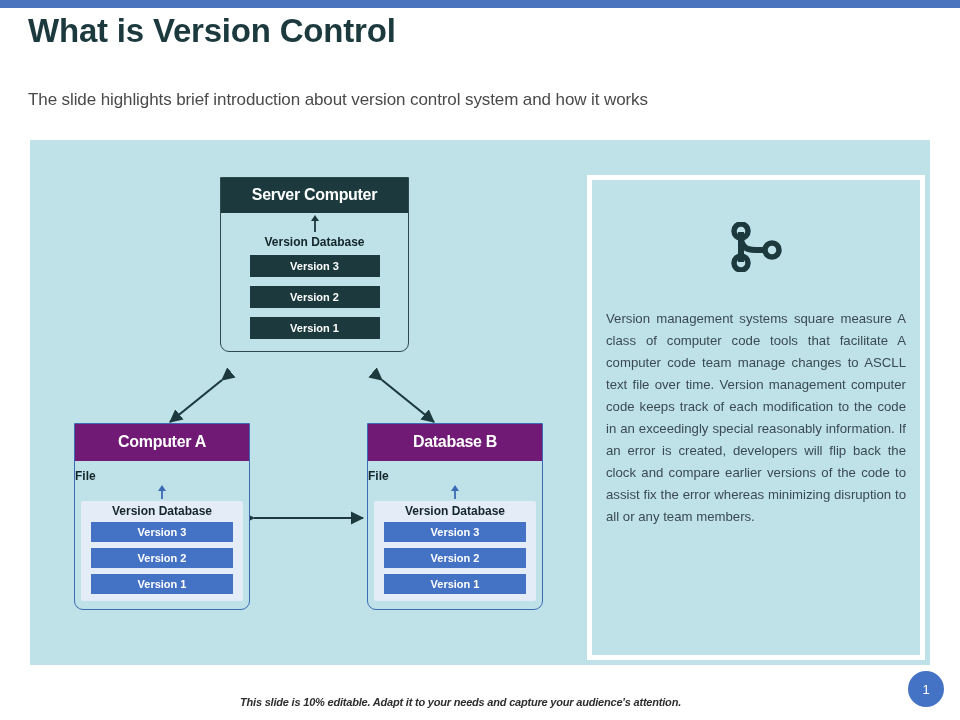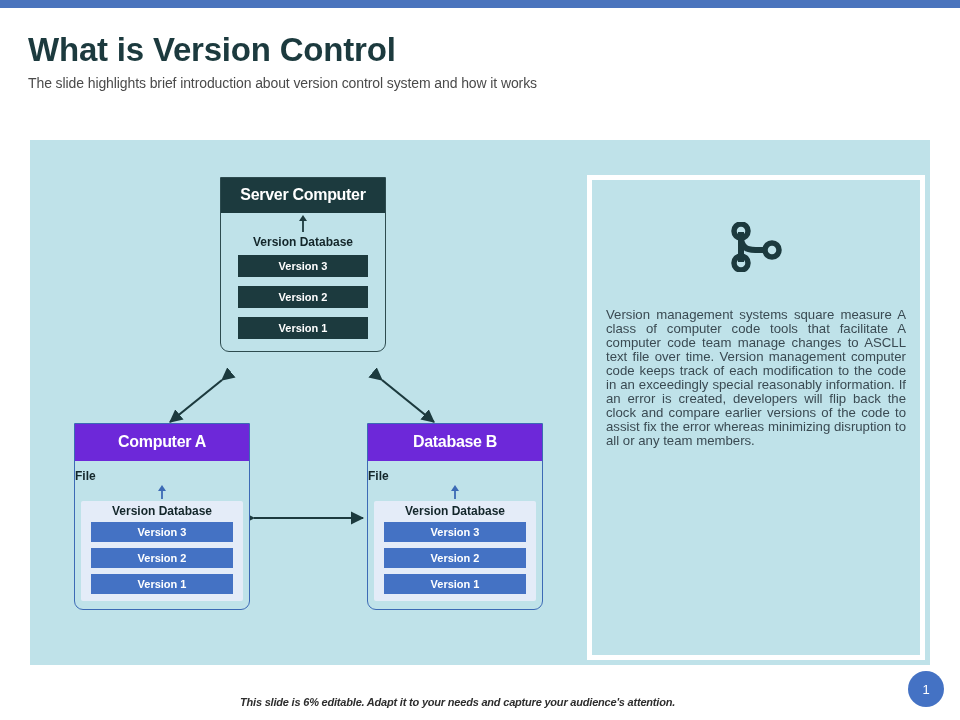--- a/index.html
+++ b/index.html
@@ -18,53 +18,53 @@
     position: absolute;
     top: 0; left: 0;
     width: 960px;
     height: 8px;
     background: #4a74bd;
   }
 
   
   .slide-title {
     position: absolute;
-    top: 31px;
+    top: 12px;
     left: 28px;
     font-size: 33px;
     font-weight: bold;
     color: #1c3a3e;
     letter-spacing: -0.2px;
   }
   .slide-subtitle {
     position: absolute;
-    top: 75px;
+    top: 90px;
     left: 28px;
-    font-size: 14px;
+    font-size: 17px;
     color: #4a4a4a;
     letter-spacing: -0.1px;
     text-align: center;
   }
 
   
   .panel {
     position: absolute;
     top: 140px;
     left: 30px;
     width: 900px;
     height: 525px;
     background: #bfe2e9;
   }
 
   
   .server-box {
     position: absolute;
     top: 37px;
     left: 190px;
-    width: 166px;
+    width: 189px;
     background: #bfe2e9;
     border: 1px solid #2d4b4f;
     border-radius: 0 0 9px 9px;
     padding-bottom: 10px;
   }
   .server-header {
     background: #1c3a3e;
     color: #ffffff;
     font-size: 16px;
     font-weight: bold;
@@ -103,21 +103,21 @@
     width: 176px;
     background: #bfe2e9;
     border: 1px solid #3c6ab5;
     border-radius: 0 0 9px 9px;
     padding-bottom: 8px;
   }
   .computer-box.a { top: 283px; left: 44px; }
   .computer-box.b { top: 283px; left: 337px; }
 
   .computer-header {
-    background: #6d28d9;
+    background: #701a75;
     color: #ffffff;
     font-size: 16px;
     font-weight: bold;
     text-align: center;
     padding: 9px 0 10px 0;
     letter-spacing: -0.3px;
   }
   .computer-file {
     text-align: left;
     font-size: 12px;
@@ -178,21 +178,21 @@
     display: flex;
     flex-direction: column;
     align-items: center;
   }
   .branch-icon {
     margin-top: 42px;
     margin-bottom: 32px;
   }
   .panel-paragraph {
     font-size: 13.2px;
-    line-height: 14px;
+    line-height: 22px;
     color: #3a4a52;
     text-align: justify;
     padding: 0 14px;
     width: 100%;
   }
 
   
   .footer-note {
     position: absolute;
     top: 696px;
@@ -301,14 +301,14 @@
         <circle cx="12" cy="9" r="7" fill="none" stroke="#1c3a3e" stroke-width="5.5"></circle>
         <circle cx="12" cy="41" r="7" fill="none" stroke="#1c3a3e" stroke-width="5.5"></circle>
         <circle cx="43" cy="28" r="7" fill="none" stroke="#1c3a3e" stroke-width="5.5"></circle>
       </svg>
     </div>
     <div class="panel-paragraph">Version management systems square measure A class of computer code tools that facilitate A computer code team manage changes to ASCLL text file over time. Version management computer code keeps track of each modification to the code in an exceedingly special reasonably information. If an error is created, developers will flip back the clock and compare earlier versions of the code to assist fix the error whereas minimizing disruption to all or any team members.</div>
   </div>
 
 </div>
 
-<div class="footer-note">This slide is 6% editable. Adapt it to your needs and capture your audience's attention.</div>
+<div class="footer-note">This slide is 10% editable. Adapt it to your needs and capture your audience's attention.</div>
 <div class="page-badge">1</div>
 
 </body></html>

